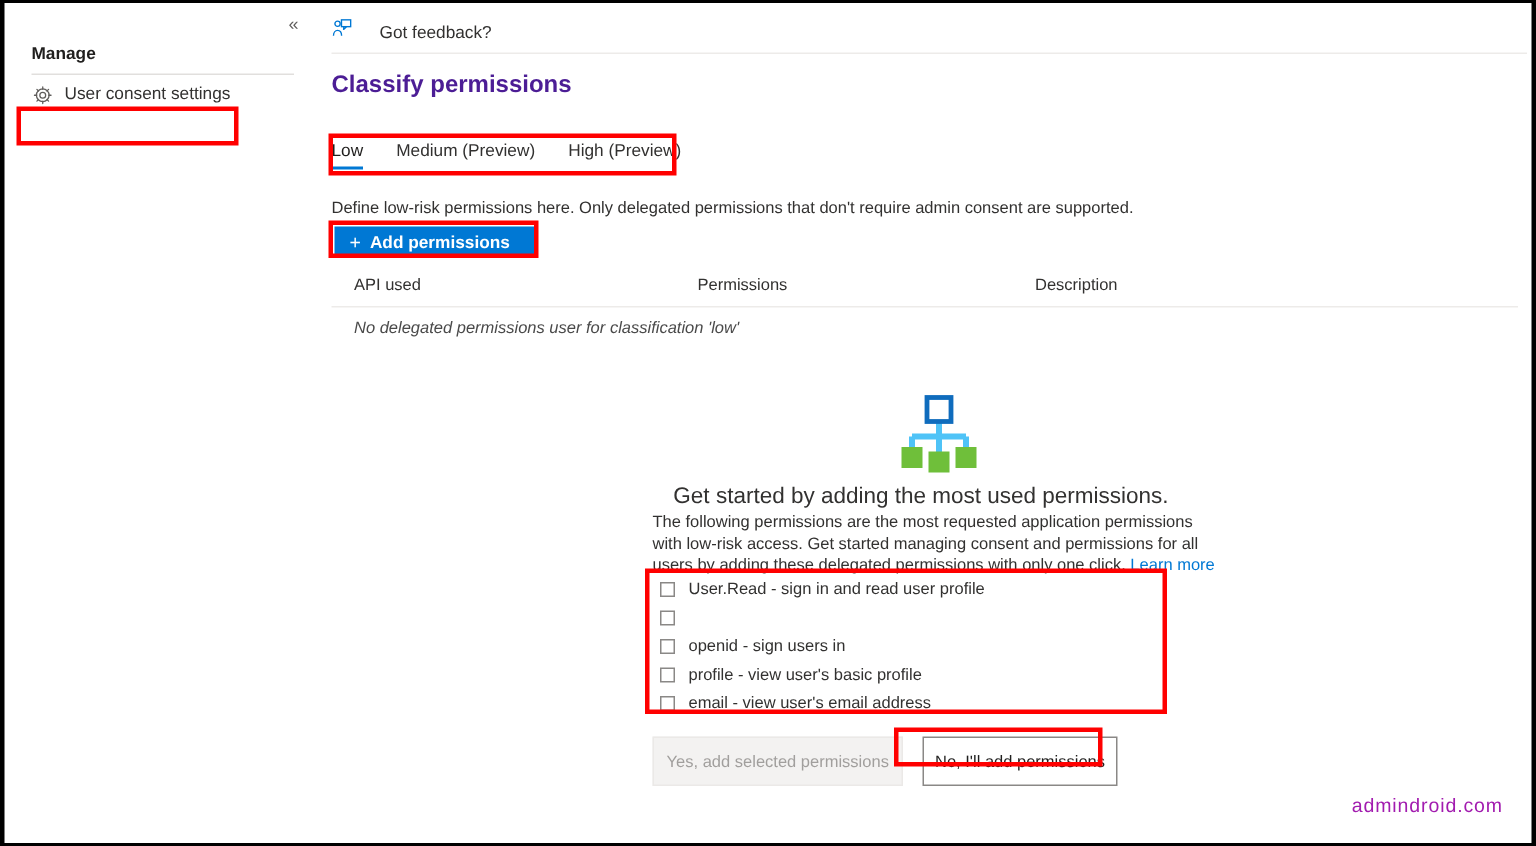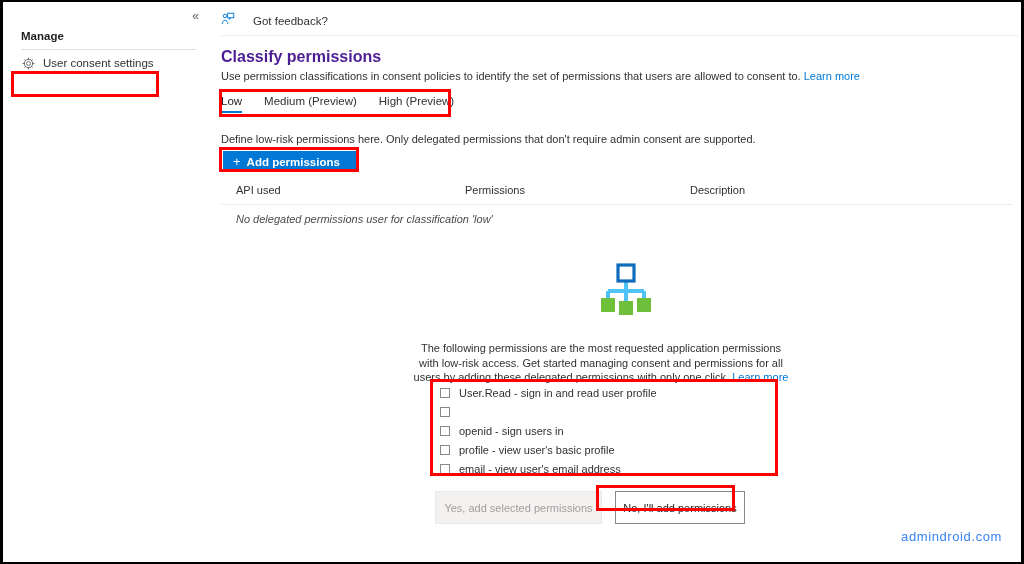--- a/index.html
+++ b/index.html
@@ -245,24 +245,23 @@
     position: absolute;
     left: 0;
     right: 0;
     top: 318px;
     text-align: center;
     font-size: 15px;
     color: #323130;
   }
   #empty-para {
     position: absolute;
-    left: 200px;
+    left: 225px;
     width: 382px;
     top: 337px;
-    text-align: center;
     font-size: 11px;
     line-height: 14.5px;
     color: #323130;
   }
 
   
   #perm-list {
     position: absolute;
     left: 222px;
     top: 379px;
@@ -322,21 +321,21 @@
     border: 1px solid #8a8886;
     color: #201f1e;
     cursor: pointer;
   }
 
   #watermark {
     position: absolute;
     right: 16px;
     bottom: 16px;
     font-size: 13px;
-    color: #3b82f6;
+    color: #a21caf;
     letter-spacing: 0.6px;
   }
 
   
   .redbox {
     position: absolute;
     border: 3px solid #ff0000;
     pointer-events: none;
     box-sizing: border-box;
   }
@@ -381,24 +380,20 @@
           <rect x="7.6" y="1.4" width="7" height="5.2" fill="none" stroke="#0078d4" stroke-width="1.05"></rect>
           <path d="M9.4 6.6l-.2 2.1 2.2-2.1" fill="none" stroke="#0078d4" stroke-width="1.05" stroke-linejoin="round"></path>
         </svg>
       </span>
       <span id="feedback-label">Got feedback?</span>
     </div>
     <div id="feedback-divider"></div>
 
     <div id="page-title">Classify permissions</div>
 
-    <div id="page-desc">
-      <span>Use permission classifications in consent policies to identify the set of permissions that users are allowed to consent to.</span>
-      <span class="link">Learn more</span>
-    </div>
 
     <div id="tabs">
       <div class="tab active">Low</div>
       <div class="tab">Medium (Preview)</div>
       <div class="tab">High (Preview)</div>
     </div>
 
     <div id="define-text">Define low-risk permissions here. Only delegated permissions that don't require admin consent are supported.</div>
 
     <button id="add-permissions-btn">
@@ -423,20 +418,21 @@
         <path d="M9 30 V38 M27 30 V41 M45 30 V38" stroke="#4fc3f7" stroke-width="4" fill="none"></path>
 
         <rect x="19" y="4" width="16" height="16" fill="#ffffff" stroke="#0f6cbd" stroke-width="3.2"></rect>
 
         <rect x="2" y="37" width="14" height="14" fill="#6fbf3a"></rect>
         <rect x="20" y="40" width="14" height="14" fill="#6fbf3a"></rect>
         <rect x="38" y="37" width="14" height="14" fill="#6fbf3a"></rect>
       </svg>
     </div>
 
+    <div id="empty-heading">Get started by adding the most used permissions.</div>
 
     <div id="empty-para">
       <span>The following permissions are the most requested application permissions with low-risk access. Get started managing consent and permissions for all users by adding these delegated permissions with only one click.</span>
       <span class="link">Learn more</span>
     </div>
 
     <div id="perm-list">
       <div class="perm-row">
         <span class="cbox"></span>
         <span class="perm-label">User.Read - sign in and read user profile</span>

